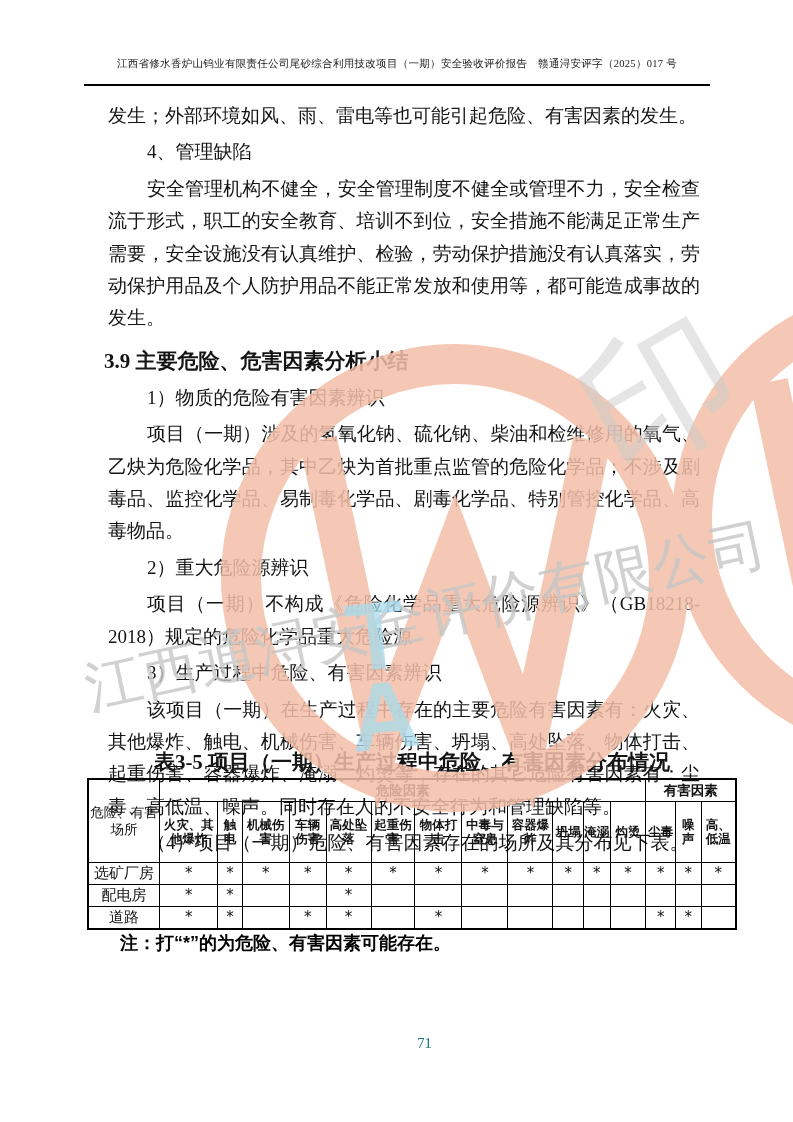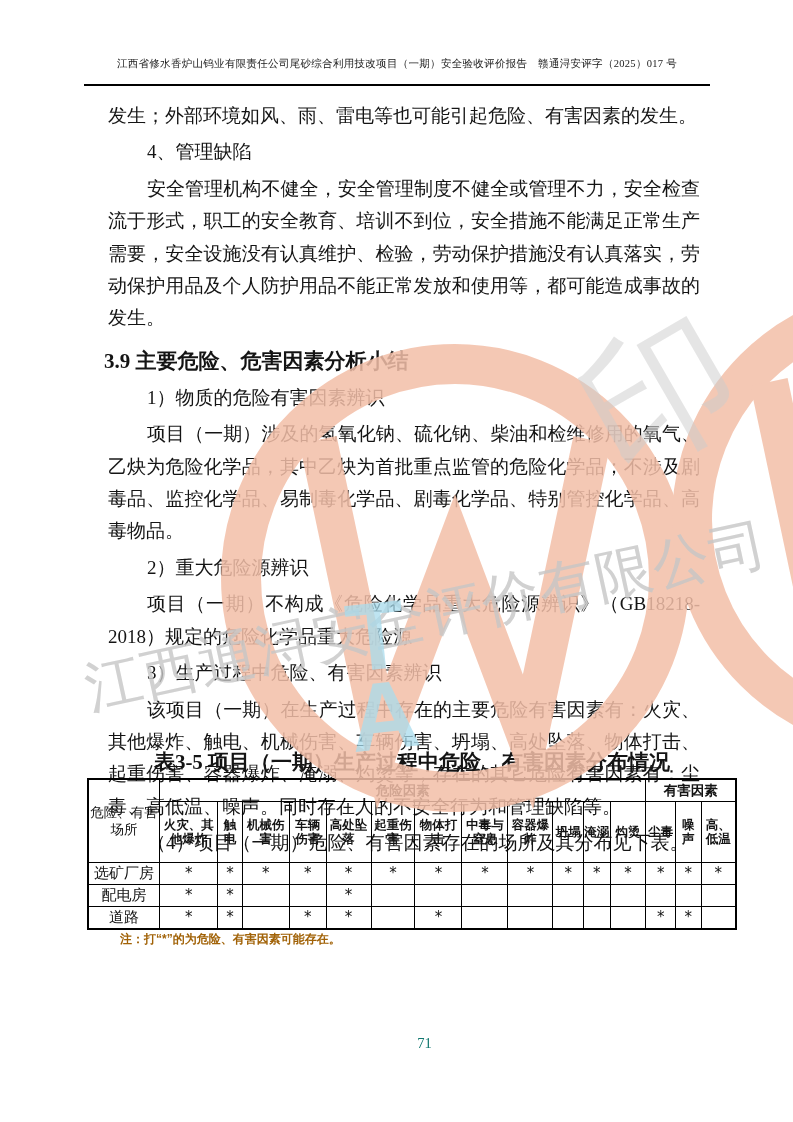--- a/index.html
+++ b/index.html
@@ -21,21 +21,21 @@
   table.hazard{border-collapse:collapse;table-layout:fixed;width:650px;border:2px solid #000;
                font-family:"Liberation Sans",sans-serif;}
   table.hazard th,table.hazard td{border:1.2px solid #000;padding:0;text-align:center;
                vertical-align:middle;overflow:hidden;}
   th.corner{font-size:13.5px;font-weight:normal;text-align:left;padding:2px 3px;line-height:17px;}
   th.group{font-size:13.5px;font-weight:bold;height:21px;line-height:20px;}
   th.colhead{font-size:12.5px;font-weight:bold;line-height:14.5px;padding:2px 1px;height:60px;}
   td.place{font-size:15px;text-align:left;padding:1px 3px;height:21px;white-space:nowrap;}
   td.mark{font-size:15px;line-height:17px;font-family:"DejaVu Sans",sans-serif;}
   .table-note{position:absolute;top:931px;left:120px;font-family:"Liberation Sans",sans-serif;
-              font-size:12px;font-weight:bold;color:#a16207;}
+              font-size:18px;font-weight:bold;color:#000000;}
   .page-number{position:absolute;top:1035px;left:0;width:793px;text-align:center;
                font-size:14.5px;color:#0f766e;padding-left:28px;}
   
   .wm-layer{position:absolute;inset:0;pointer-events:none;}
   .wm-company{position:absolute;left:86px;top:652px;transform:rotate(-12.2deg);transform-origin:0 50%;
               font-family:"Liberation Sans",sans-serif;font-size:57px;letter-spacing:1px;
               color:#c6c6c6;opacity:.8;white-space:nowrap;font-weight:normal;}
   .wm-seal{position:absolute;left:585px;top:318px;font-family:"Liberation Sans",sans-serif;
            font-size:150px;line-height:150px;color:#cccccc;opacity:.5;transform:rotate(-30deg);}
   .wm-letters{position:absolute;left:332px;top:596px;width:96px;text-align:center;

